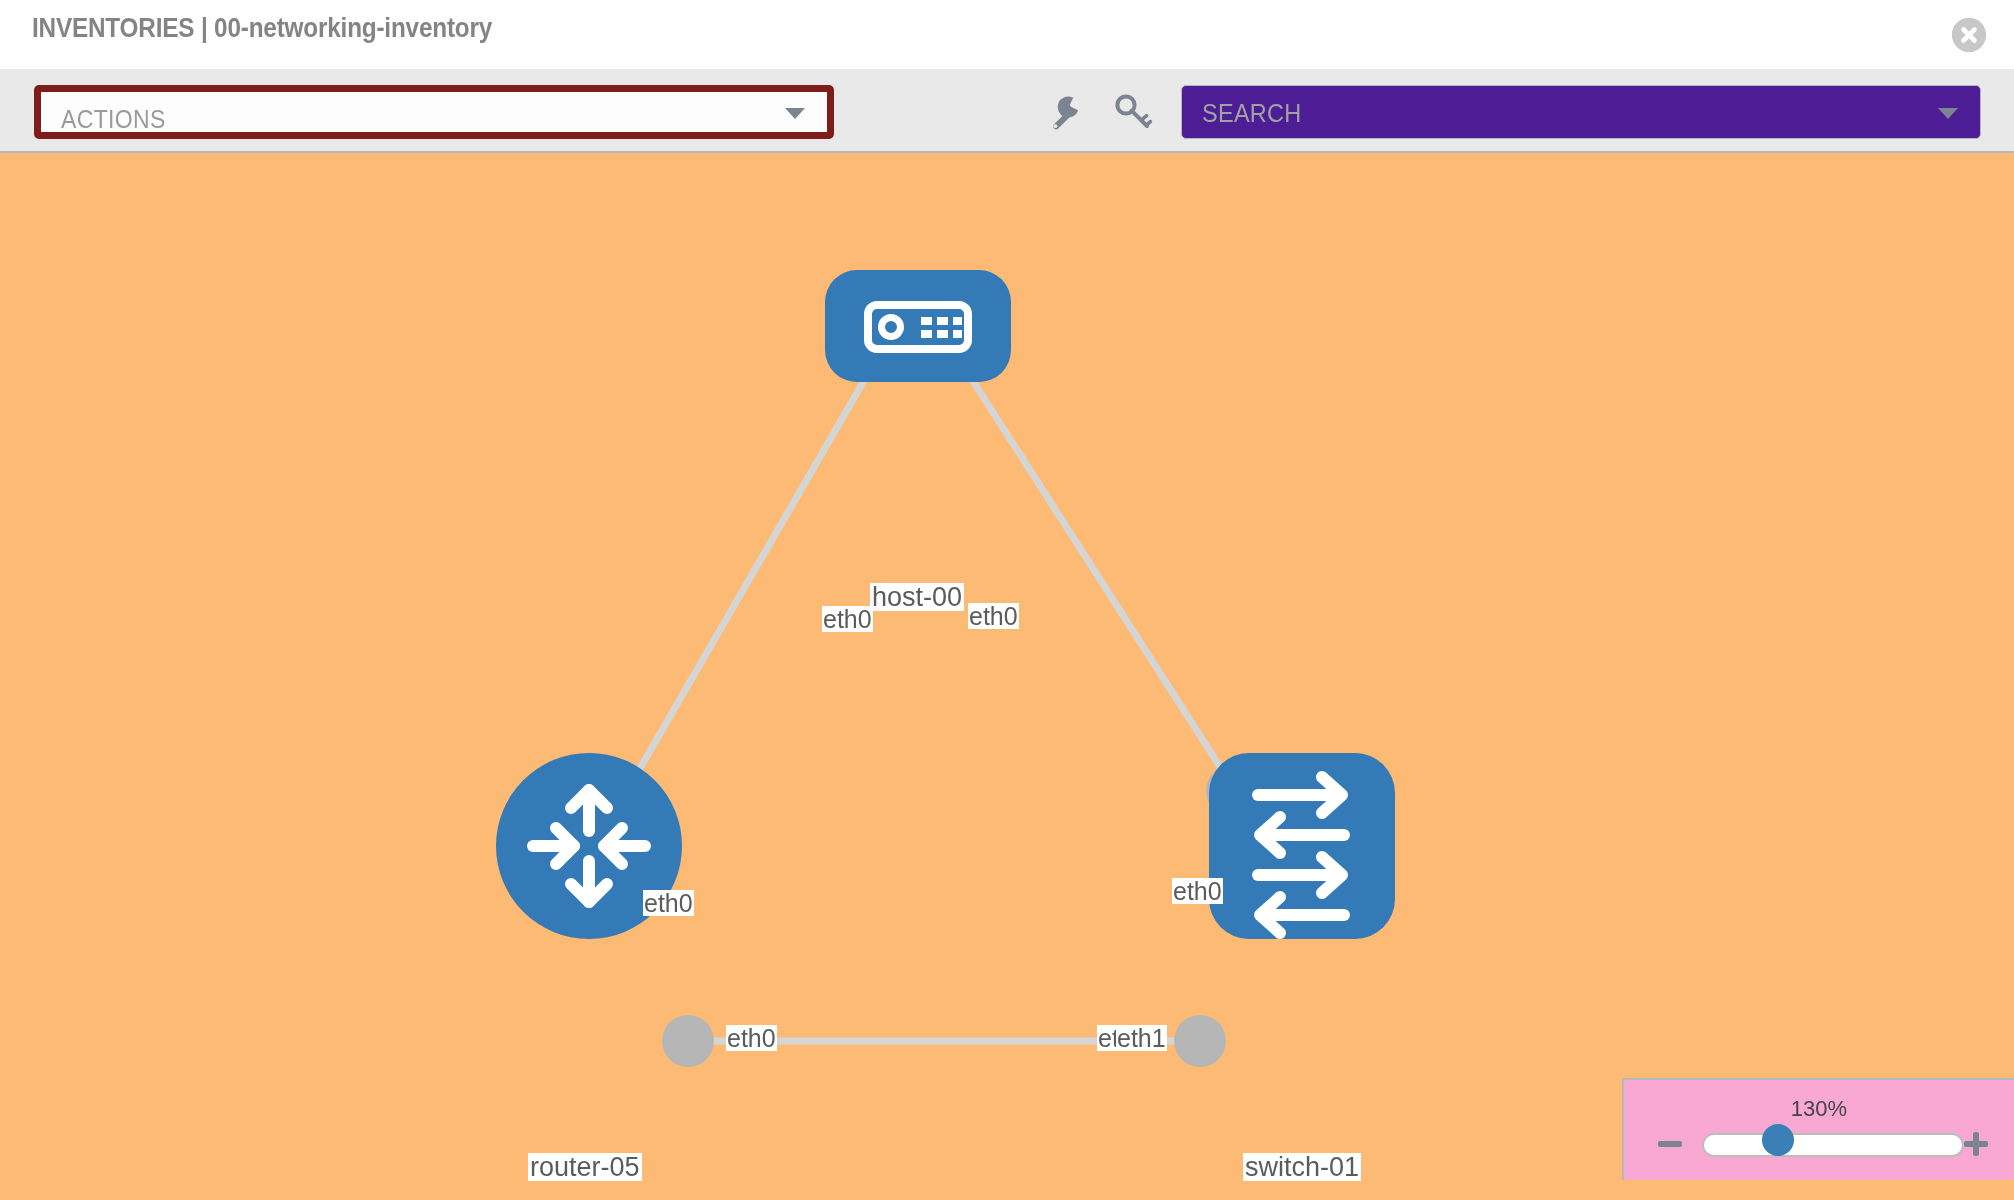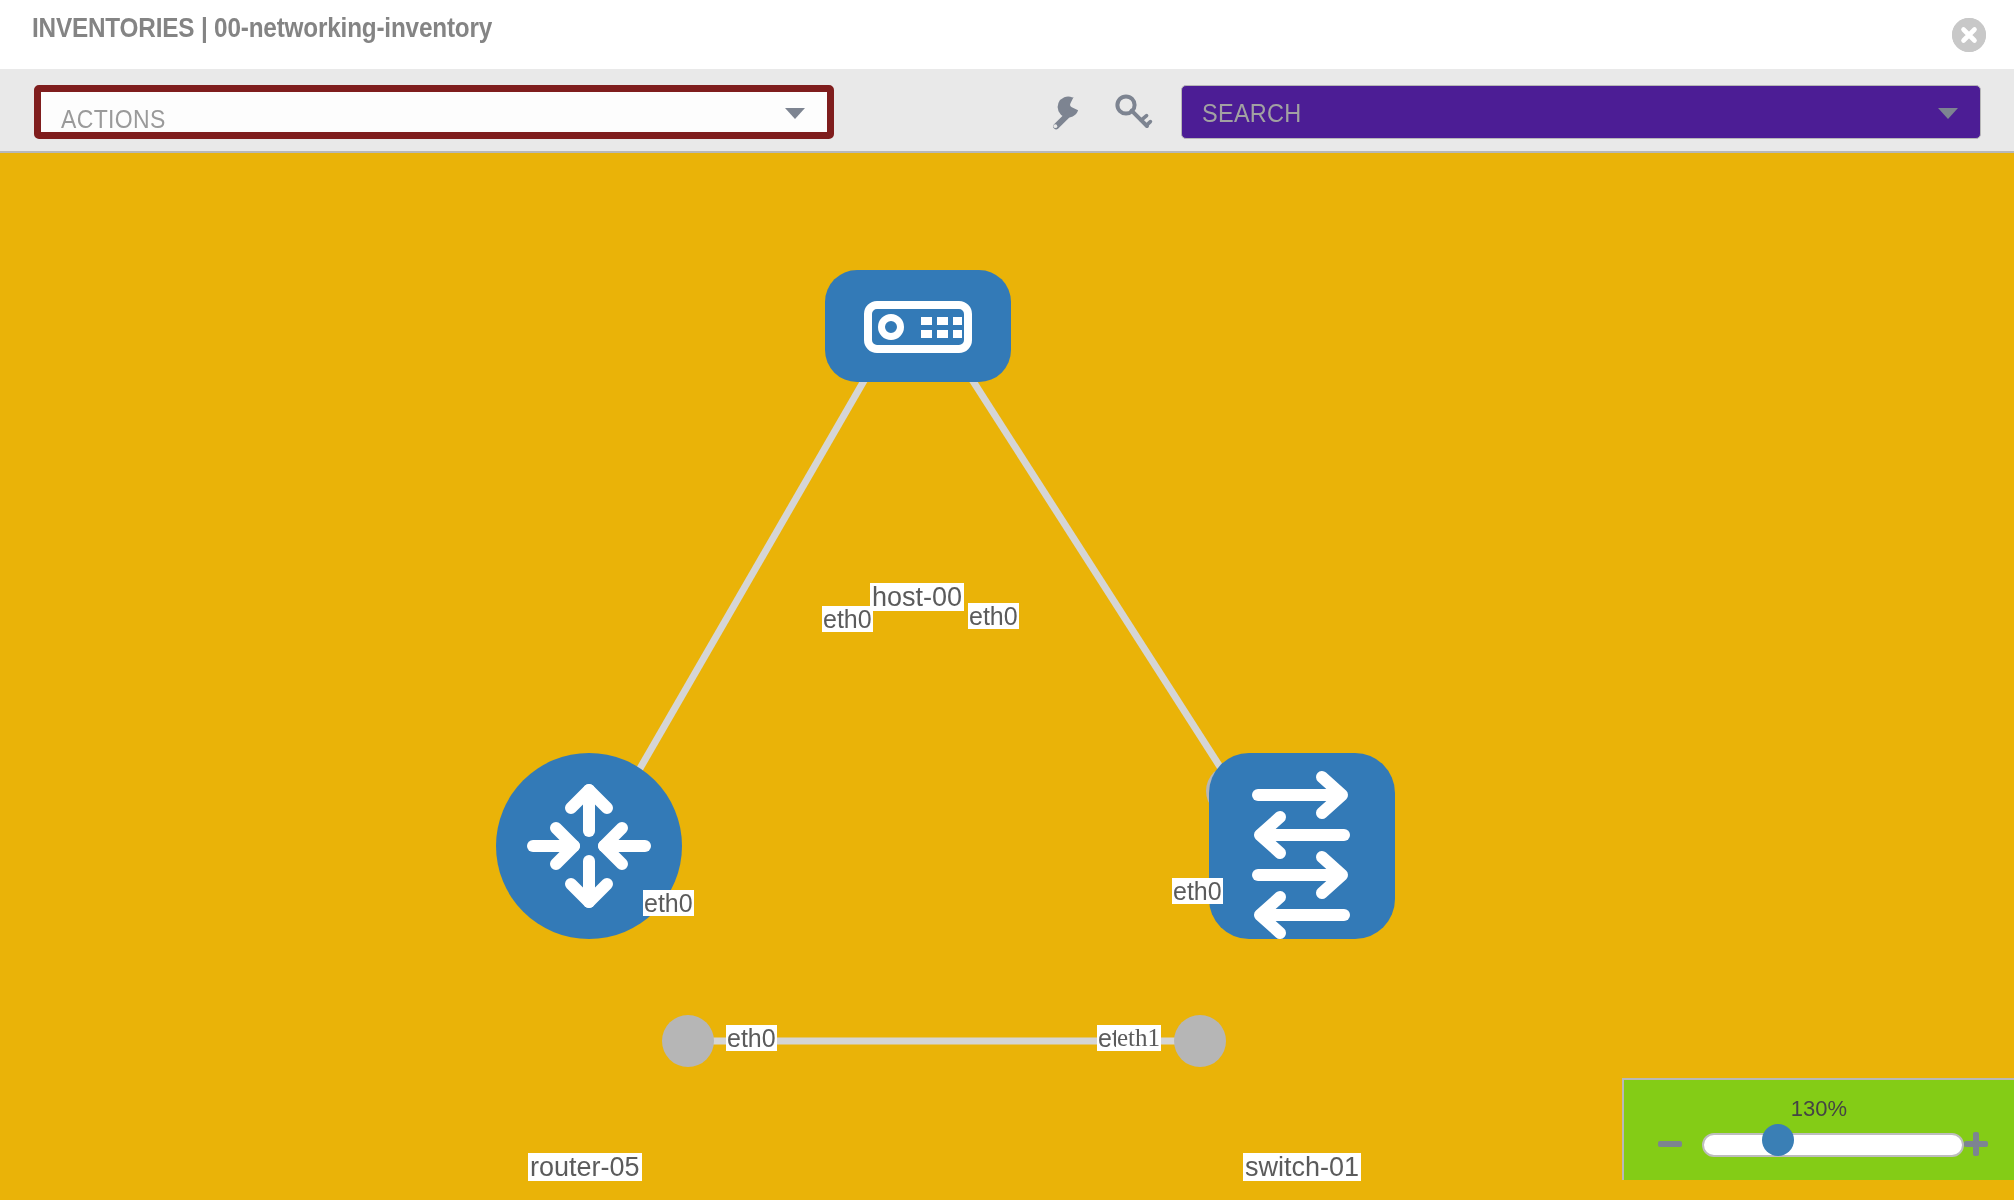--- a/index.html
+++ b/index.html
@@ -116,21 +116,21 @@
     letter-spacing: 0.3px;
     transform: scaleX(0.94);
     transform-origin: left center;
   }
 
   
   .canvas {
     position: absolute;
     left: 0; top: 153px;
     width: 2014px; height: 1047px;
-    background: #eab308;
+    background: #fdba74;
     overflow: hidden;
   }
   .topo-svg {
     position: absolute;
     left: 0; top: 0;
     width: 2014px; height: 1047px;
   }
 
   
   .node-label {
@@ -150,21 +150,21 @@
     white-space: nowrap;
     padding: 0 1px;
     line-height: 1.05;
   }
 
   
   .zoom-panel {
     position: absolute;
     left: 1622px; top: 1078px;
     width: 392px; height: 102px;
-    background: #84cc16;
+    background: #f9a8d4;
     border: 2px solid #b8b8b8;
     border-right: none;
     border-bottom: none;
     box-sizing: border-box;
     padding-left: 44px;
   }
   .zoom-value {
     position: absolute;
     left: 0; right: 0; top: 16px;
     text-align: center;
@@ -328,21 +328,21 @@
     <div class="iface-label" style="left:968px; top:450px;">eth0</div>
 
     <div class="iface-label" style="left:643px; top:737px;">eth0</div>
 
     <div class="iface-label" style="left:1172px; top:725px;">eth0</div>
 
     <div class="iface-label" style="left:726px; top:872px;">eth0</div>
 
     <div class="iface-label" style="left:1097px; top:872px;">eth0</div>
 
-    <div class="iface-label" style="left:1116px; top:872px;font-family:Liberation Serif, serif;">eth1</div>
+    <div class="iface-label" style="left:1116px; top:872px;">eth1</div>
 
   </div>
 
   <div class="zoom-panel">
     <div class="zoom-value">130%</div>
 
     <div class="zoom-minus">
       <svg width="32" height="32" viewBox="0 0 32 32">
         <rect x="4" y="13" width="24" height="6" rx="2" fill="#7d8491"></rect>
       </svg>

